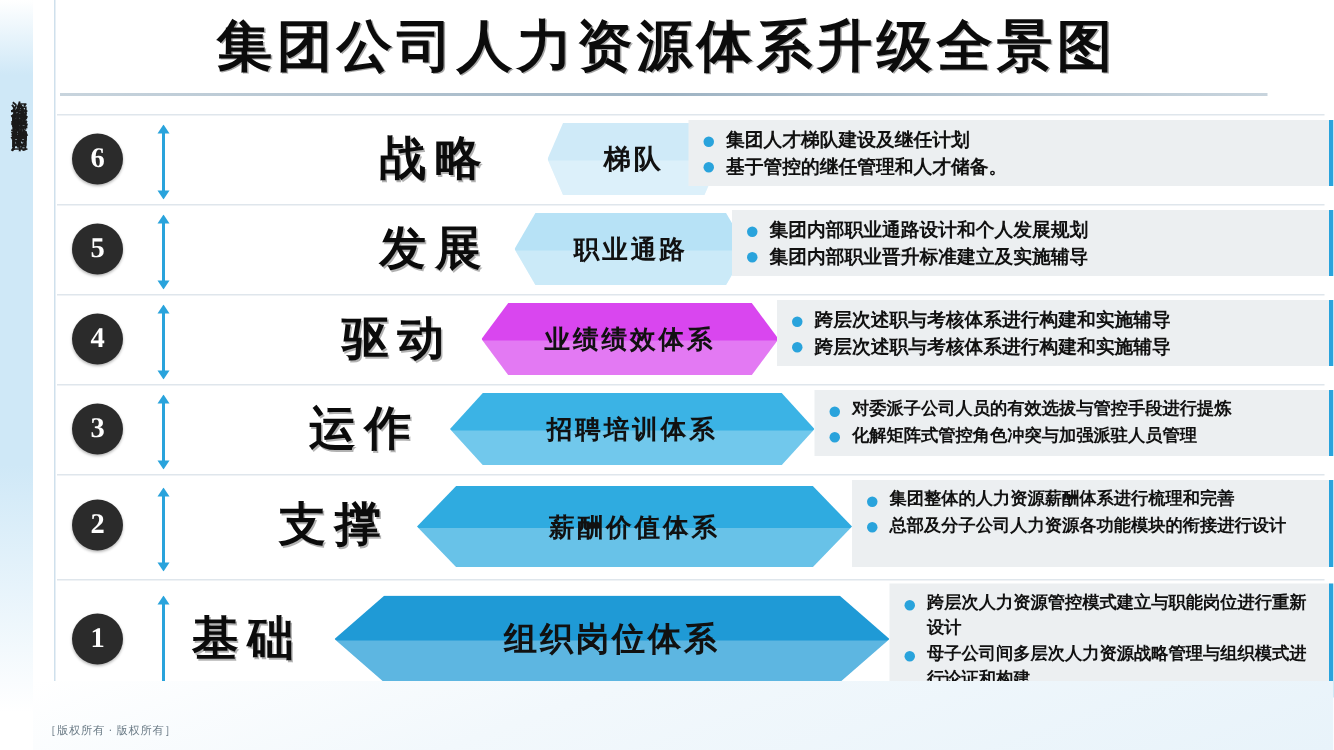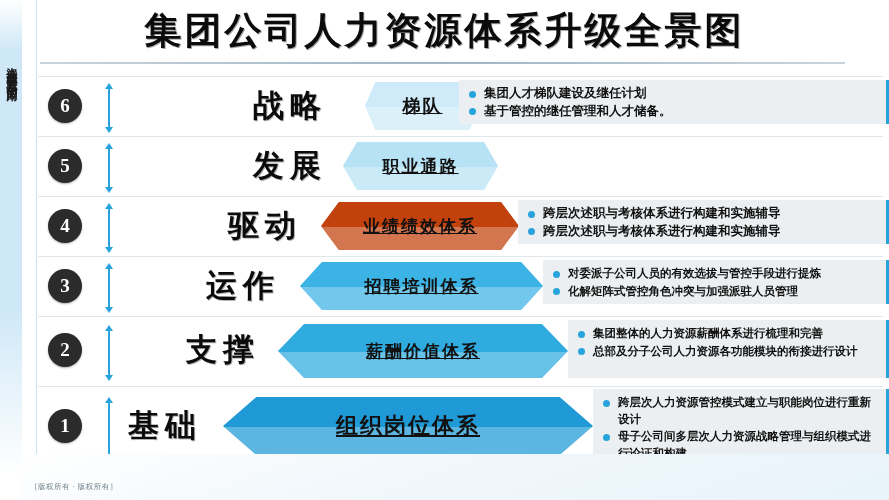--- a/index.html
+++ b/index.html
@@ -69,21 +69,21 @@
   
   .chev{
     position:absolute;
     display:flex;align-items:center;justify-content:center;
     clip-path:polygon(0% 50%, 9% 0%, 91% 0%, 100% 50%, 91% 100%, 9% 100%);
   }
   .chev .lbl{
     color:#111;font-weight:900;letter-spacing:2px;
     font-family:"Liberation Serif","DejaVu Serif",serif;
     white-space:nowrap;
-    position:relative;z-index:3;text-decoration:underline;
+    position:relative;z-index:3;
   }
   .chev .sheen{
     position:absolute;left:0;top:52%;width:100%;height:48%;
     background:rgba(255,255,255,.28);
     z-index:2;pointer-events:none;
   }
   
   .bullets{
     position:absolute;
     background:#eceff1;
@@ -157,33 +157,39 @@
       <line x1="5" y1="4" x2="5" y2="46" stroke="#29a3dc" stroke-width="2"></line>
       <polygon points="5,0 1,6 9,6" fill="#29a3dc"></polygon>
       <polygon points="5,50 1,44 9,44" fill="#29a3dc"></polygon>
     </svg>
   </div>
   <div class="stage" style="left:215px;top:8px;">发展</div>
   <div class="chev" style="left:305px;top:5px;width:155px;height:48px;background:#b7e2f6;">
     <span class="sheen"></span>
     <span class="lbl" style="font-size:17px;">职业通路</span>
   </div>
+  <div class="bullets" style="left:450px;top:3px;width:401px;height:44px;">
+    <ul>
+      <li>集团内部职业通路设计和个人发展规划</li>
+      <li>集团内部职业晋升标准建立及实施辅导</li>
+    </ul>
+  </div>
 </div>
 
 <div class="row" style="top:196px;height:60px;">
   <div class="num" style="top:12px;">4</div>
   <div class="arrow" style="top:6px;">
     <svg width="10" height="50" viewBox="0 0 10 50" aria-hidden="true">
       <line x1="5" y1="4" x2="5" y2="46" stroke="#29a3dc" stroke-width="2"></line>
       <polygon points="5,0 1,6 9,6" fill="#29a3dc"></polygon>
       <polygon points="5,50 1,44 9,44" fill="#29a3dc"></polygon>
     </svg>
   </div>
   <div class="stage" style="left:190px;top:8px;">驱动</div>
-  <div class="chev" style="left:283px;top:5px;width:198px;height:48px;background:#c2410c;">
+  <div class="chev" style="left:283px;top:5px;width:198px;height:48px;background:#d946ef;">
     <span class="sheen"></span>
     <span class="lbl" style="font-size:17px;">业绩绩效体系</span>
   </div>
   <div class="bullets" style="left:480px;top:3px;width:371px;height:44px;">
     <ul>
       <li>跨层次述职与考核体系进行构建和实施辅导</li>
       <li>跨层次述职与考核体系进行构建和实施辅导</li>
     </ul>
   </div>
 </div>

